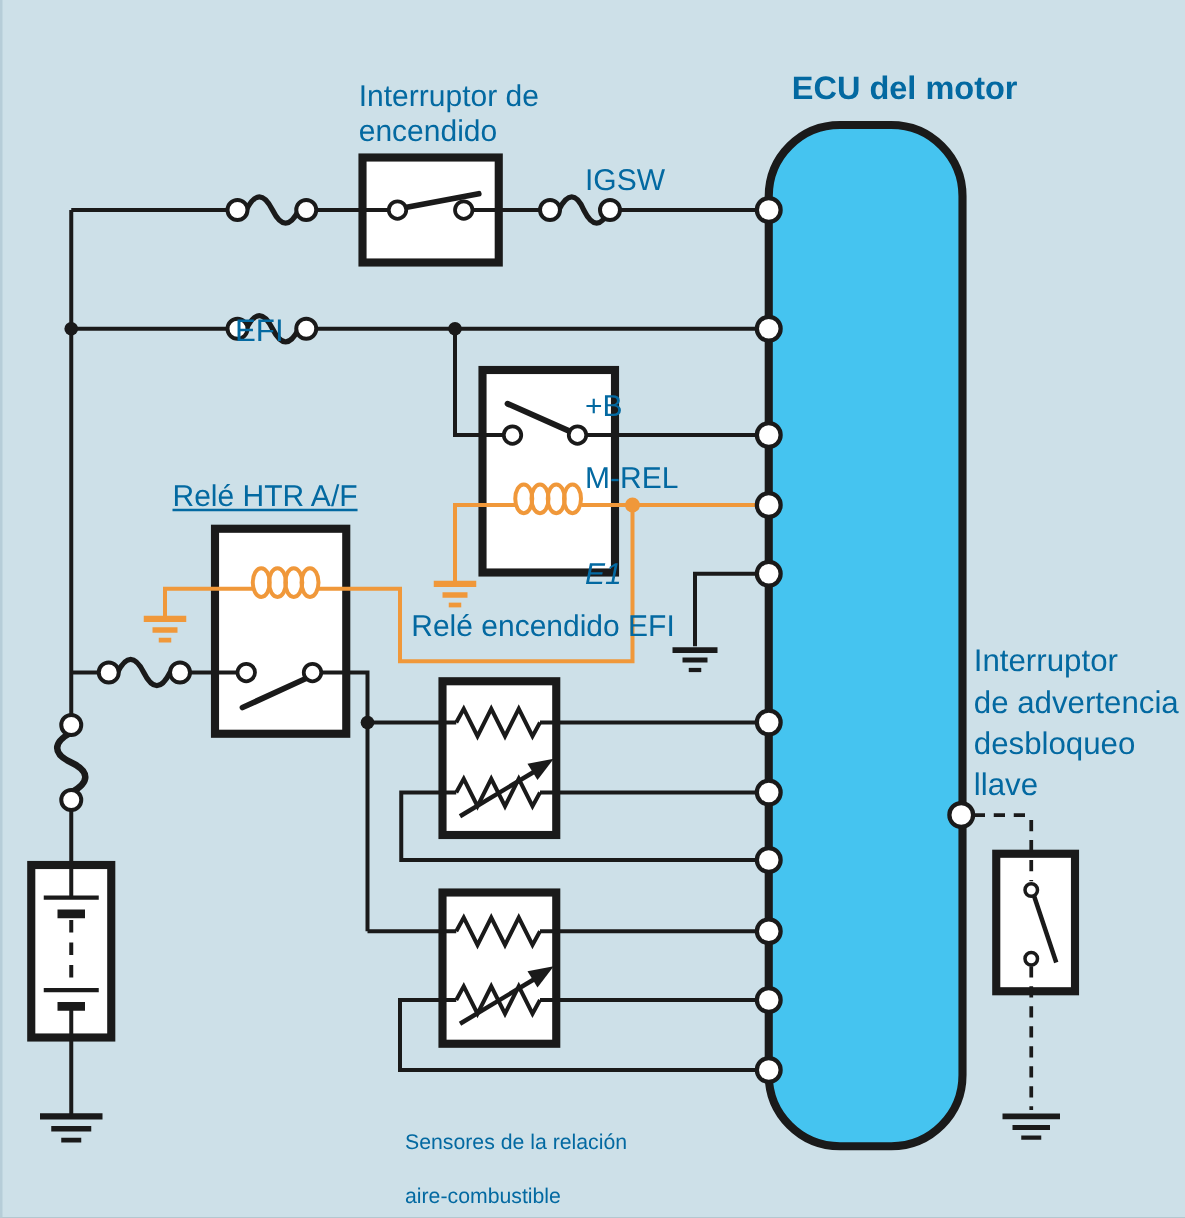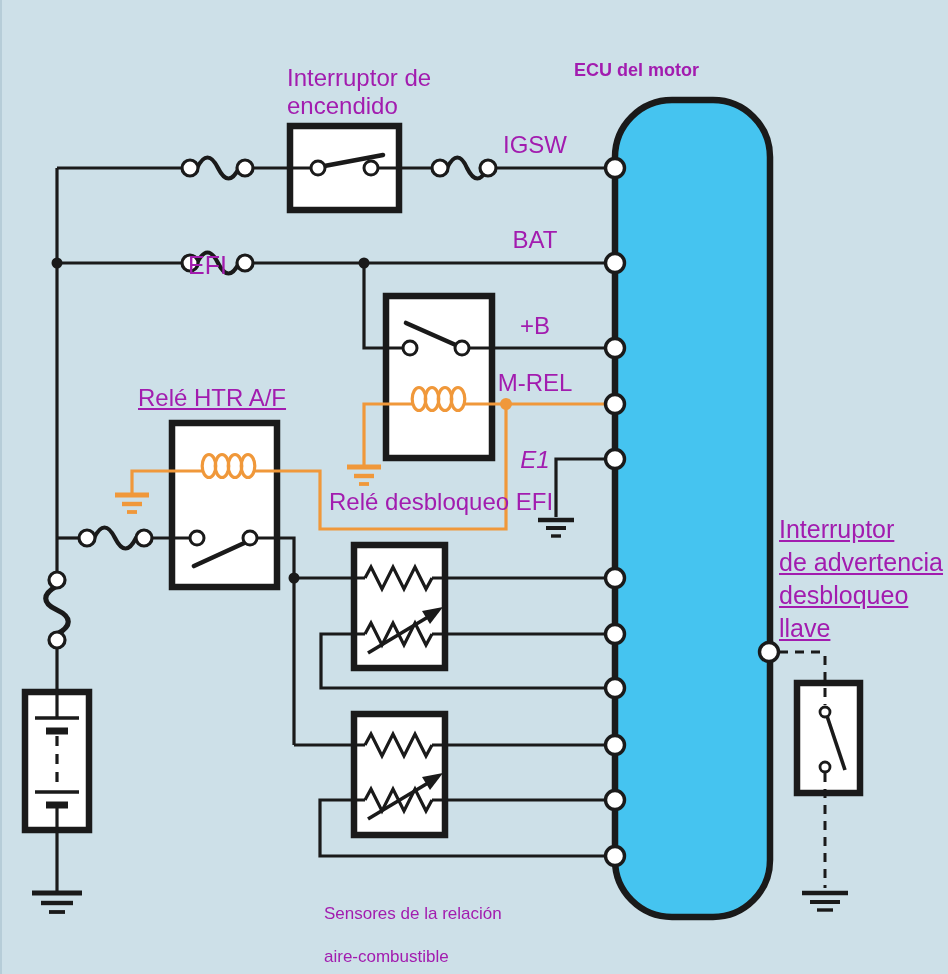--- a/index.html
+++ b/index.html
@@ -2,34 +2,34 @@
 <html><head>
 <meta charset="utf-8">
 <style>
   html,body{margin:0;padding:0;background:#9fb3bc;}
   .stage{
     position:relative;width:948px;height:974px;overflow:hidden;
     background:#cde0e8;border-left:2px solid #b6cdd8;box-sizing:border-box;
     font-family:"Liberation Sans", sans-serif;color:#1a1a1a;
   }
   .stage svg{position:absolute;left:0;top:0;}
-  .lbl{position:absolute;white-space:pre-line;font-size:24px;line-height:28px;color:#a21caf;}
-  .lbl-ecu-title{left:572px;top:56px;width:240px;text-align:left;font-weight:bold;font-size:18px;}
+  .lbl{position:absolute;white-space:pre-line;font-size:24px;line-height:28px;color:#0369a1;}
+  .lbl-ecu-title{left:572px;top:56px;width:240px;text-align:right;font-weight:bold;font-size:26px;}
   .lbl-ignition{left:285px;top:64px;}
   .lbl-efi-fuse{left:186px;top:223px;font-size:25px;margin-top:28px;}
-  .lbl-term{width:134px;text-align:center;left:466px;}
+  .lbl-term{width:134px;text-align:left;left:466px;}
   .lbl-igsw{top:131px;}
   .lbl-bat{top:226px;}
   .lbl-plusb{top:312px;}
   .lbl-mrel{top:369px;}
   .lbl-e1{top:446px;font-style:italic;}
   .lbl-htr-relay{left:136px;top:384px;text-decoration:underline;}
   .lbl-efi-relay{left:327px;top:488px;}
   .lbl-sensors{left:322px;top:892px;font-size:17px;line-height:43px;}
-  .lbl-keywarn{left:777px;top:513px;font-size:25px;line-height:33px;text-decoration:underline;}
+  .lbl-keywarn{left:777px;top:513px;font-size:25px;line-height:33px;}
 </style>
 </head>
 <body>
 
 <div class="stage">
 
 <svg width="948" height="974" viewBox="0 0 948 974">
 
   <g fill="#ffffff" stroke="#1a1a1a" stroke-width="6.5">
     <rect x="288" y="126" width="109" height="84"></rect>
@@ -212,25 +212,24 @@
     <circle cx="613" cy="856" r="9.5"></circle>
     <circle cx="767" cy="652" r="9.5"></circle>
   </g>
 </svg>
 
   <div class="lbl lbl-ecu-title">ECU del motor</div>
   <div class="lbl lbl-ignition">Interruptor de
 encendido</div>
   <div class="lbl lbl-efi-fuse">EFI</div>
   <div class="lbl lbl-term lbl-igsw">IGSW</div>
-  <div class="lbl lbl-term lbl-bat">BAT</div>
   <div class="lbl lbl-term lbl-plusb">+B</div>
   <div class="lbl lbl-term lbl-mrel">M-REL</div>
   <div class="lbl lbl-term lbl-e1">E1</div>
   <div class="lbl lbl-htr-relay">Relé HTR A/F</div>
-  <div class="lbl lbl-efi-relay">Relé desbloqueo EFI</div>
+  <div class="lbl lbl-efi-relay">Relé encendido EFI</div>
   <div class="lbl lbl-sensors">Sensores de la relación
 aire-combustible</div>
   <div class="lbl lbl-keywarn">Interruptor
 de advertencia
 desbloqueo
 llave</div>
 </div>
 
 </body></html>

